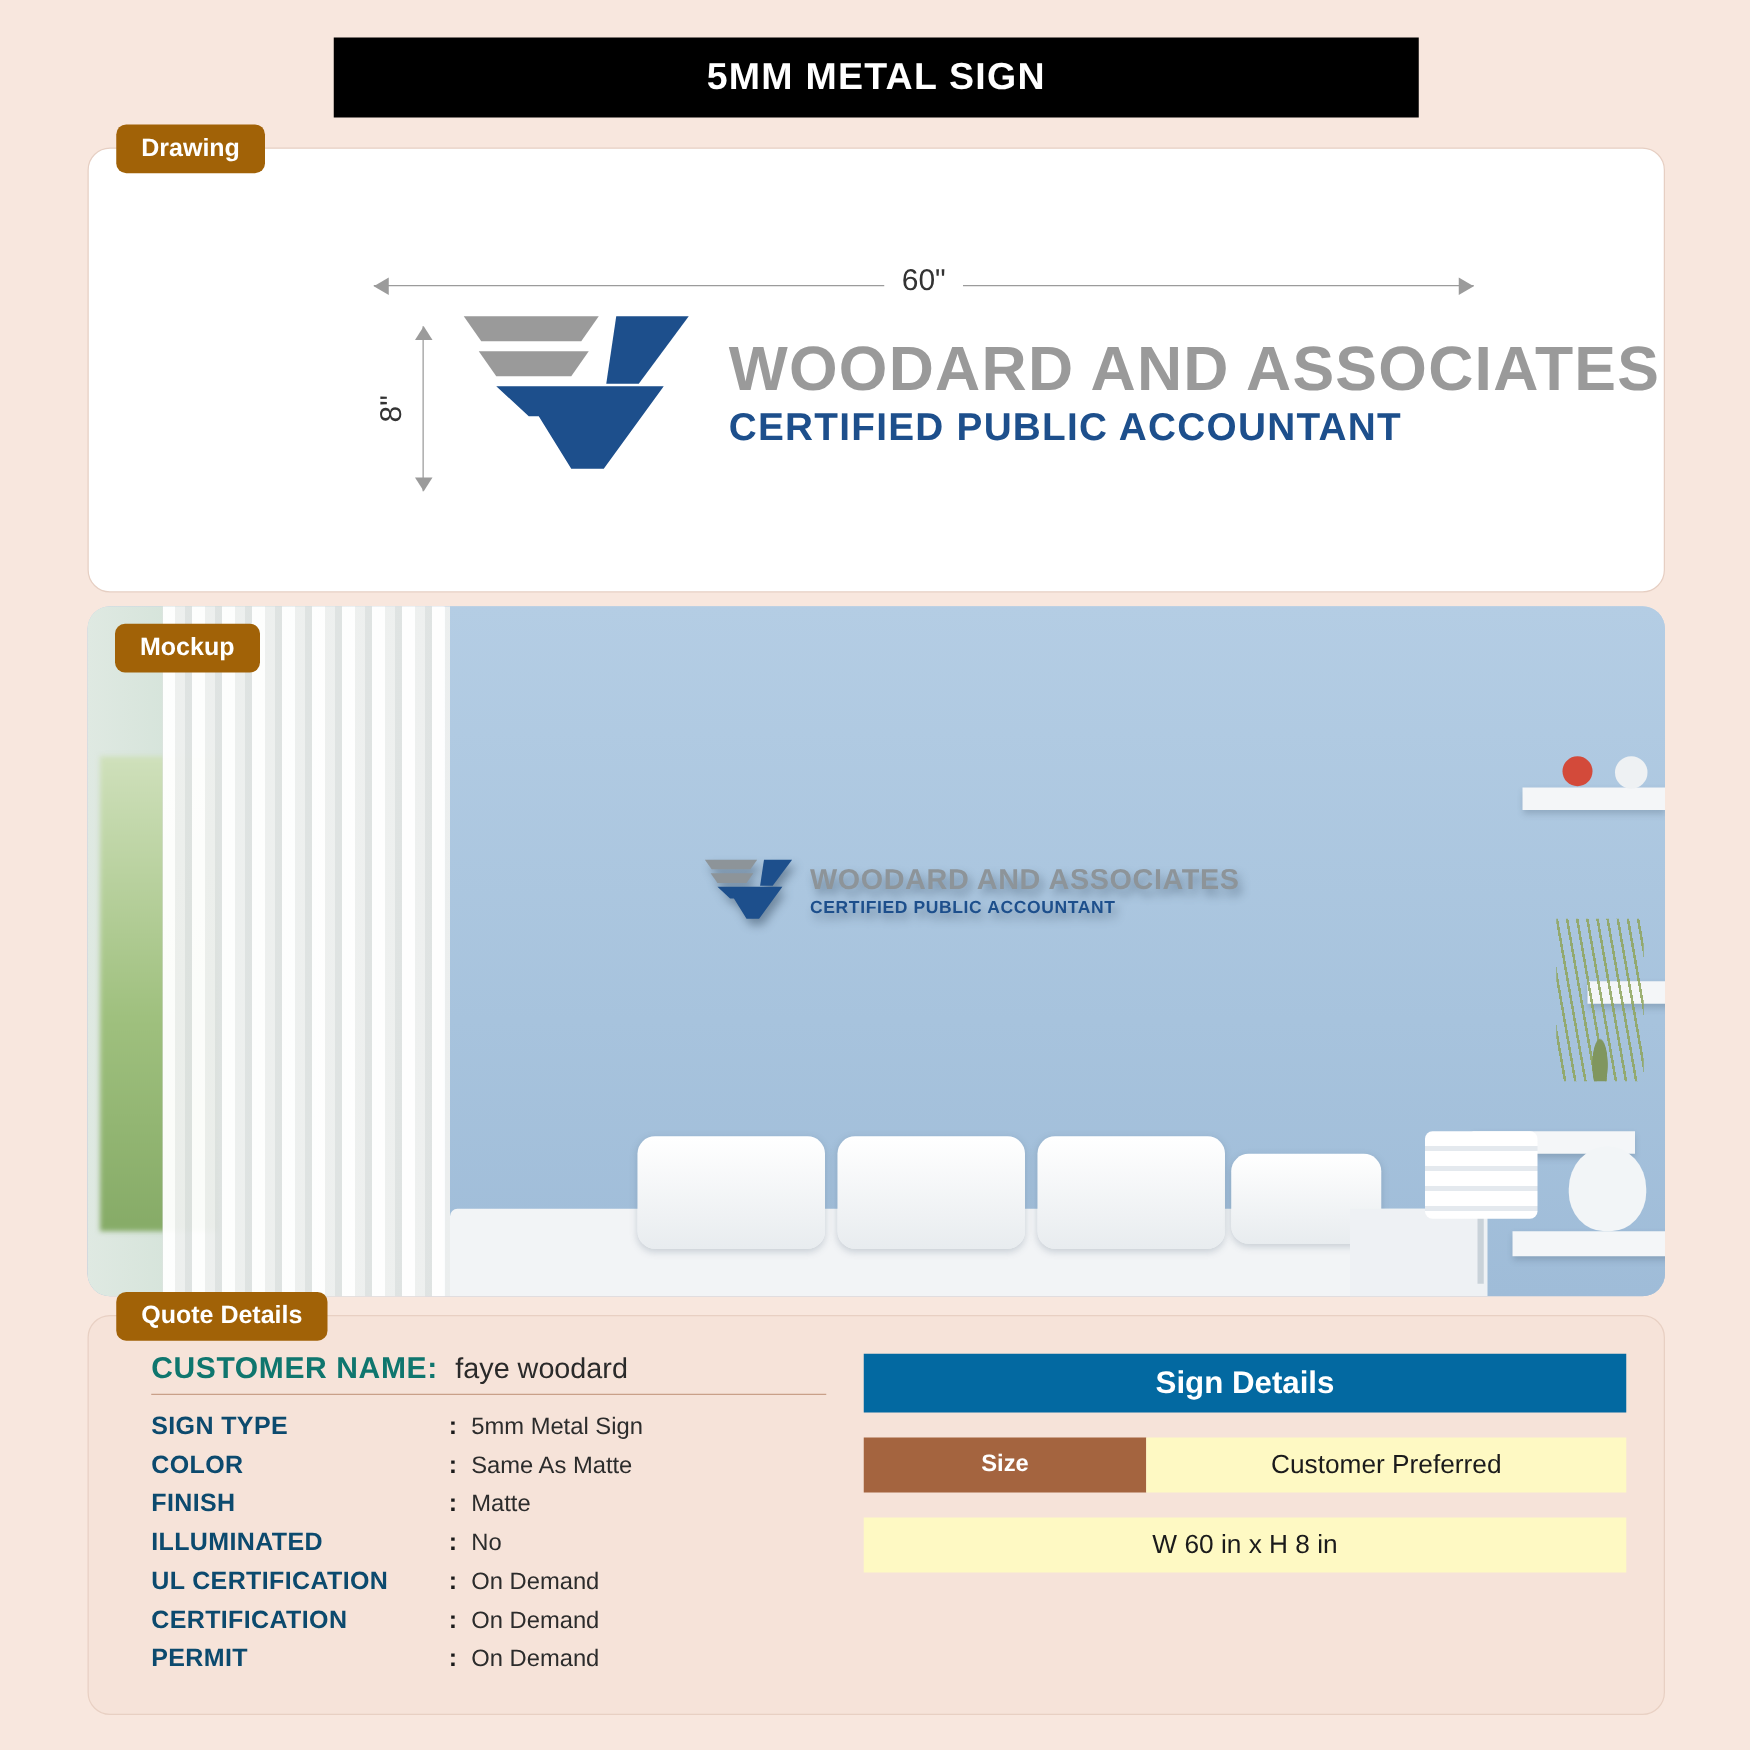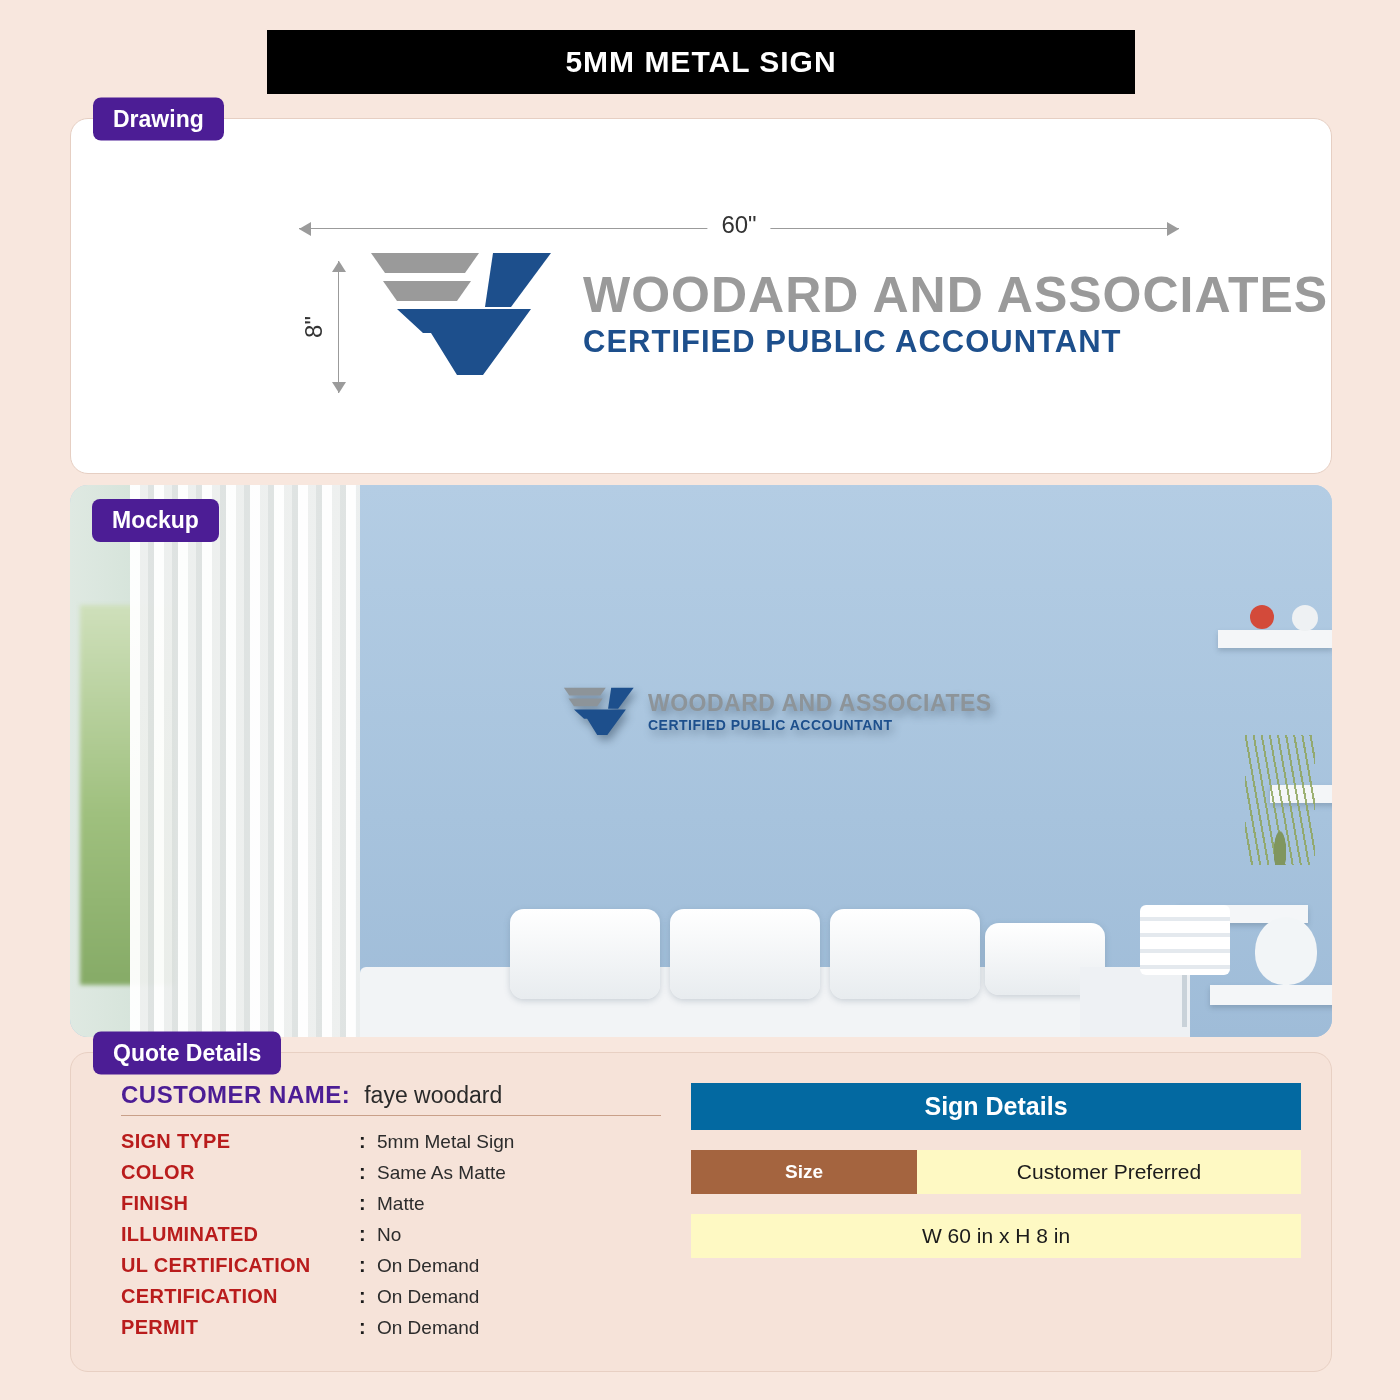--- a/index.html
+++ b/index.html
@@ -24,23 +24,23 @@
 
   
   .card {
     position: absolute;
     border-radius: 18px;
     overflow: visible;
   }
   .card-tab {
     position: absolute; left: 22px; top: 0;
     transform: translateY(-50%);
-    background: #4c1d95;
+    background: #a16207;
     color: #fff;
-    font-size: 23px; font-weight: bold;
+    font-size: 20px; font-weight: bold;
     padding: 8px 20px;
     border-radius: 8px;
     z-index: 5;
   }
 
   
   #drawing-card {
     left: 70px; top: 118px; width: 1262px; height: 356px;
     background: #ffffff;
     border: 1px solid #e6cfc3;
@@ -198,26 +198,26 @@
     background: #f6e3d9;
     border: 1px solid #e8d0c3;
   }
   .quote-inner { position: relative; width: 100%; height: 100%; padding: 28px 28px 0 28px; }
 
   .customer-row {
     display: flex; align-items: baseline; gap: 14px;
     border-bottom: 1px solid #c9a089;
     width: 540px; padding-bottom: 6px; margin-left: 22px;
   }
-  .customer-label { font-size: 24px; font-weight: bold; color: #4c1d95; letter-spacing: .5px; }
+  .customer-label { font-size: 24px; font-weight: bold; color: #0f766e; letter-spacing: .5px; }
   .customer-value { font-size: 23px; color: #2a2a2a; }
 
   .spec-list { margin-left: 22px; margin-top: 14px; }
   .spec-row { display: flex; align-items: baseline; height: 31px; }
-  .spec-key { width: 238px; font-size: 20px; font-weight: bold; color: #b91c1c; letter-spacing: .3px; }
+  .spec-key { width: 238px; font-size: 20px; font-weight: bold; color: #0c4a6e; letter-spacing: .3px; }
   .spec-colon { width: 18px; font-size: 20px; font-weight: bold; color: #1b1b1b; }
   .spec-val { font-size: 19px; color: #2c2c2c; }
 
   
   .sd-wrap { position: absolute; left: 620px; top: 30px; width: 610px; }
   .sd-header {
     background: #0369a1; color: #fff; text-align: center;
     font-size: 25px; font-weight: bold; padding: 9px 0;
   }
   .sd-row { display: flex; margin-top: 20px; }

